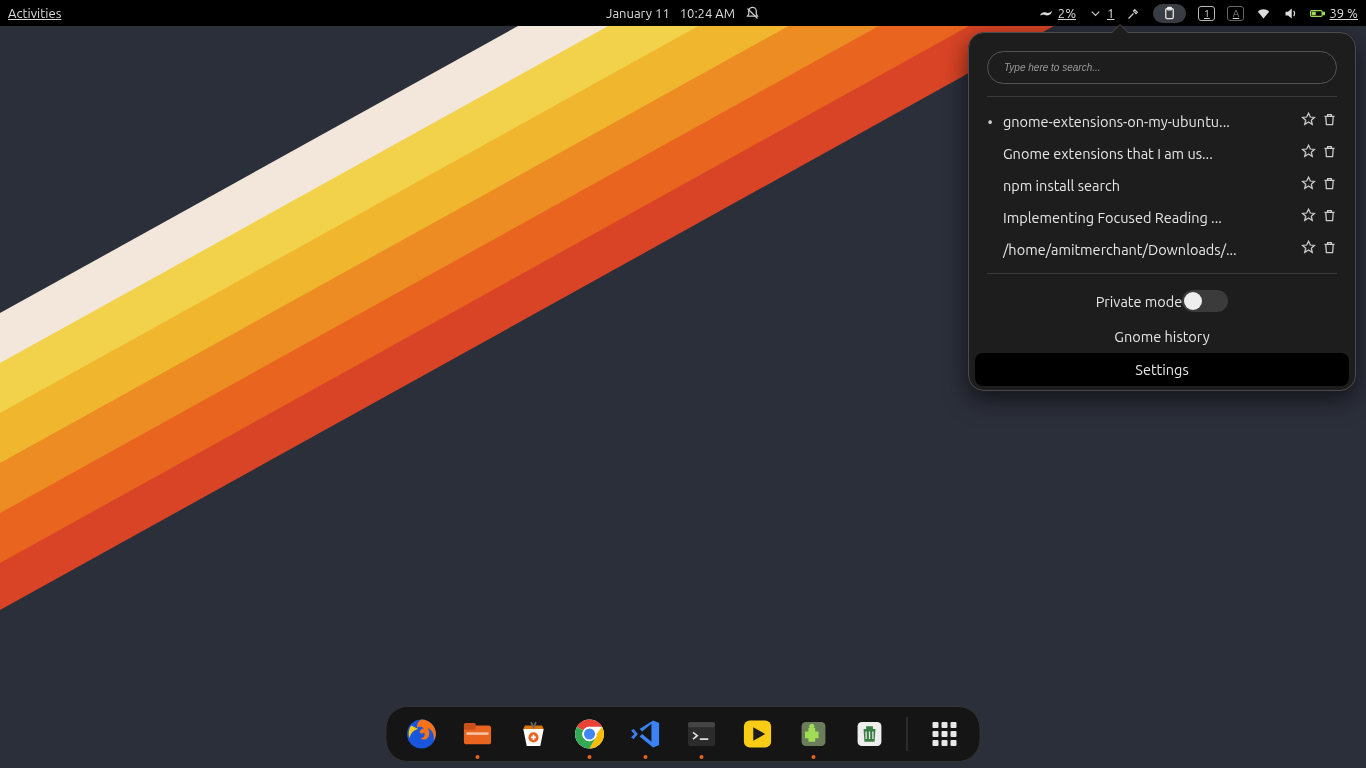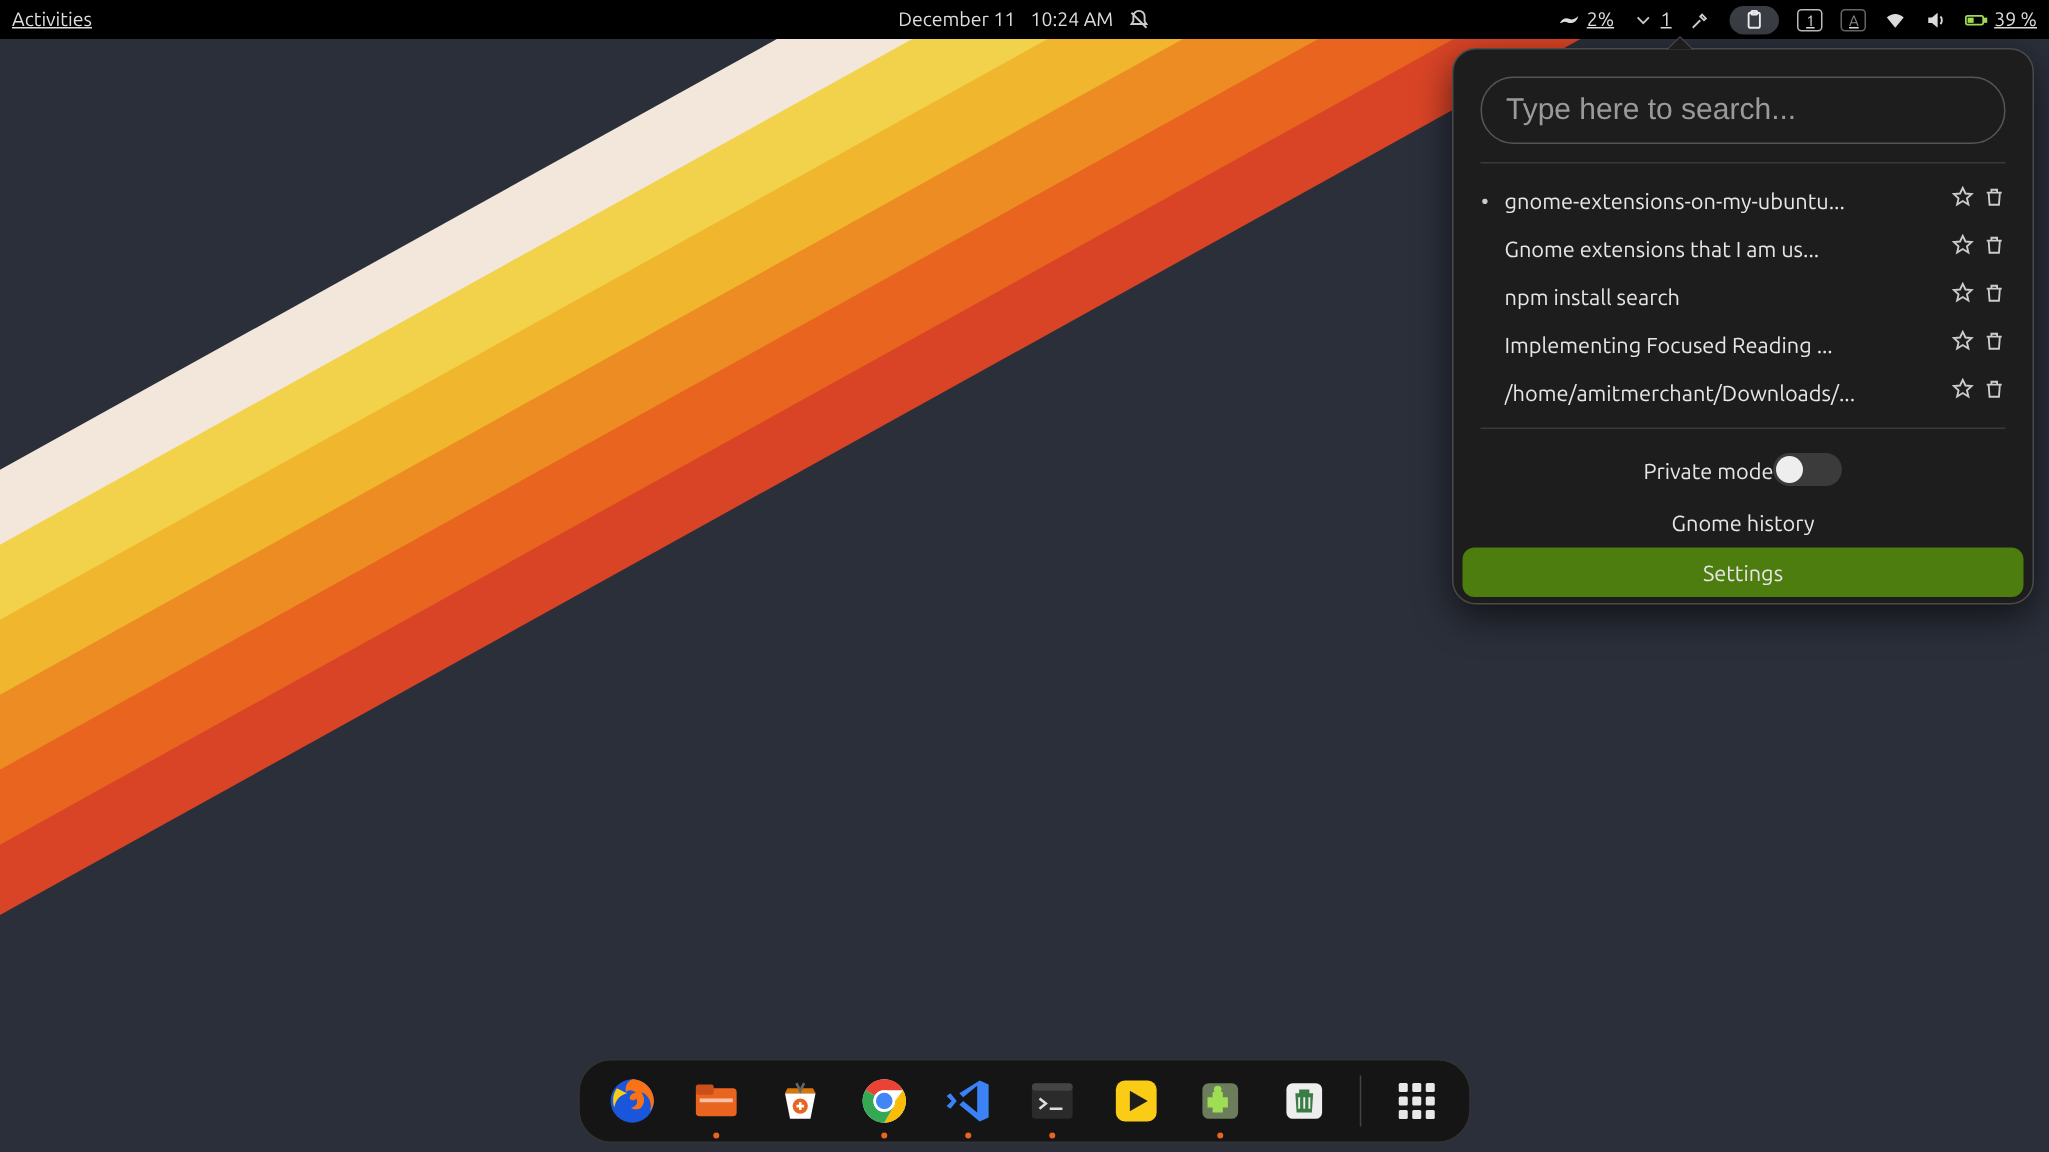--- a/index.html
+++ b/index.html
@@ -42,34 +42,34 @@
            padding-bottom:4px; }
   .popup .arrow { position:absolute; top:-9px; right:226px; width:0; height:0;
                   border-left:9px solid transparent; border-right:9px solid transparent;
                   border-bottom:9px solid #4a4a4a; }
   .popup .arrow::after { content:""; position:absolute; left:-8px; top:1px;
                          border-left:8px solid transparent; border-right:8px solid transparent;
                          border-bottom:8px solid #1d1d1d; }
   .search { margin:18px 18px 12px; }
   .search input { width:100%; background:#1d1d1d; border:1px solid #555;
                   border-radius:22px; padding:10px 16px; color:#e6e6e6;
-                  font-size:20px; outline:none; }
+                  font-size:10px; outline:none;font-style:italic; }
   .search input::placeholder { color:#9a9a9a; }
   .sep { height:1px; background:#3a3a3a; margin:8px 18px; }
   .items { padding: 0 6px; }
   .item { display:flex; align-items:center; gap:8px; padding:7px 12px 7px 10px;
           border-radius:8px; font-size:14.5px; cursor:pointer; }
   .bullet { width:10px; text-align:center; color:#ccc; }
   .item .label { flex:1; white-space:nowrap; overflow:hidden; text-overflow:ellipsis; }
   .item .actions { display:flex; gap:6px; }
   .aicon svg { width:15px; height:15px; }
   .menu { padding: 0 6px; }
   .menu-row { display:flex; align-items:center; justify-content:center;
               padding:8px 14px; font-size:14.5px; border-radius:8px; cursor:pointer; }
-  .menu-row.sel { background:#4d7c0f; }
+  .menu-row.sel { background:#000000; }
   .toggle { width:46px; height:22px; background:#3b3b3b; border-radius:12px;
             position:relative; }
   .toggle .knob { position:absolute; left:2px; top:2px; width:18px; height:18px;
                   background:#eee; border-radius:50%; }
 
   
   .dock { position:absolute; left:50%; bottom:6px; transform:translateX(-50%);
           background:rgba(20,20,20,.92); border:1px solid #333; border-radius:22px;
           padding:8px 16px; display:flex; align-items:center; gap:18px; z-index:40; }
   .dock .app { width:38px; height:38px; border-radius:9px; display:flex;
@@ -94,21 +94,21 @@
     <div class="stripe s5"></div>
     <div class="stripe s6"></div>
   <div class="stripe s7"></div>
     <div class="stripe s8"></div>
 </div>
 
 <div class="topbar">
   <span class="activities">Activities</span>
 
   <div class="center">
-    <span>December 11</span>
+    <span>January 11</span>
     <span>10:24 AM</span>
     <span class="thin-icon">
       <svg viewBox="0 0 24 24" fill="none" stroke="#ccc" stroke-width="2">
         <path d="M6 8a6 6 0 0 1 12 0v5l2 3H4l2-3V8z"></path>
           <path d="M4 4l16 16"></path>
       </svg>
     </span>
   </div>
 
   <div class="right">

